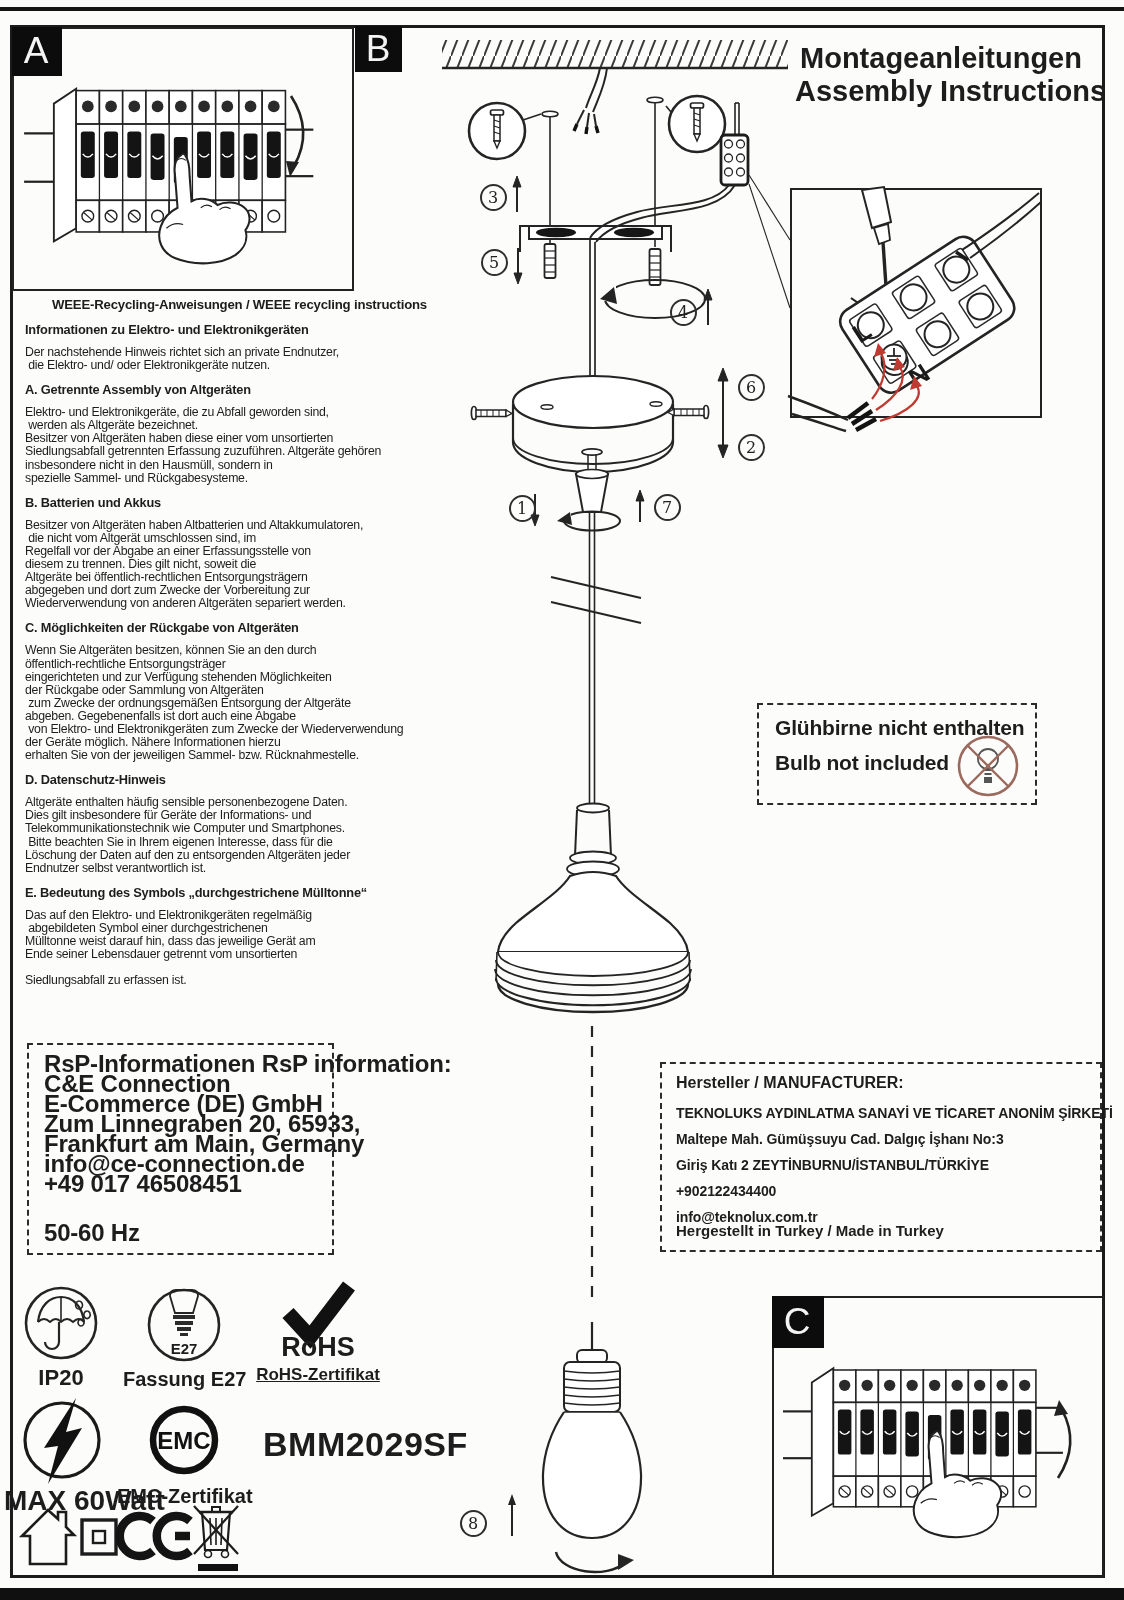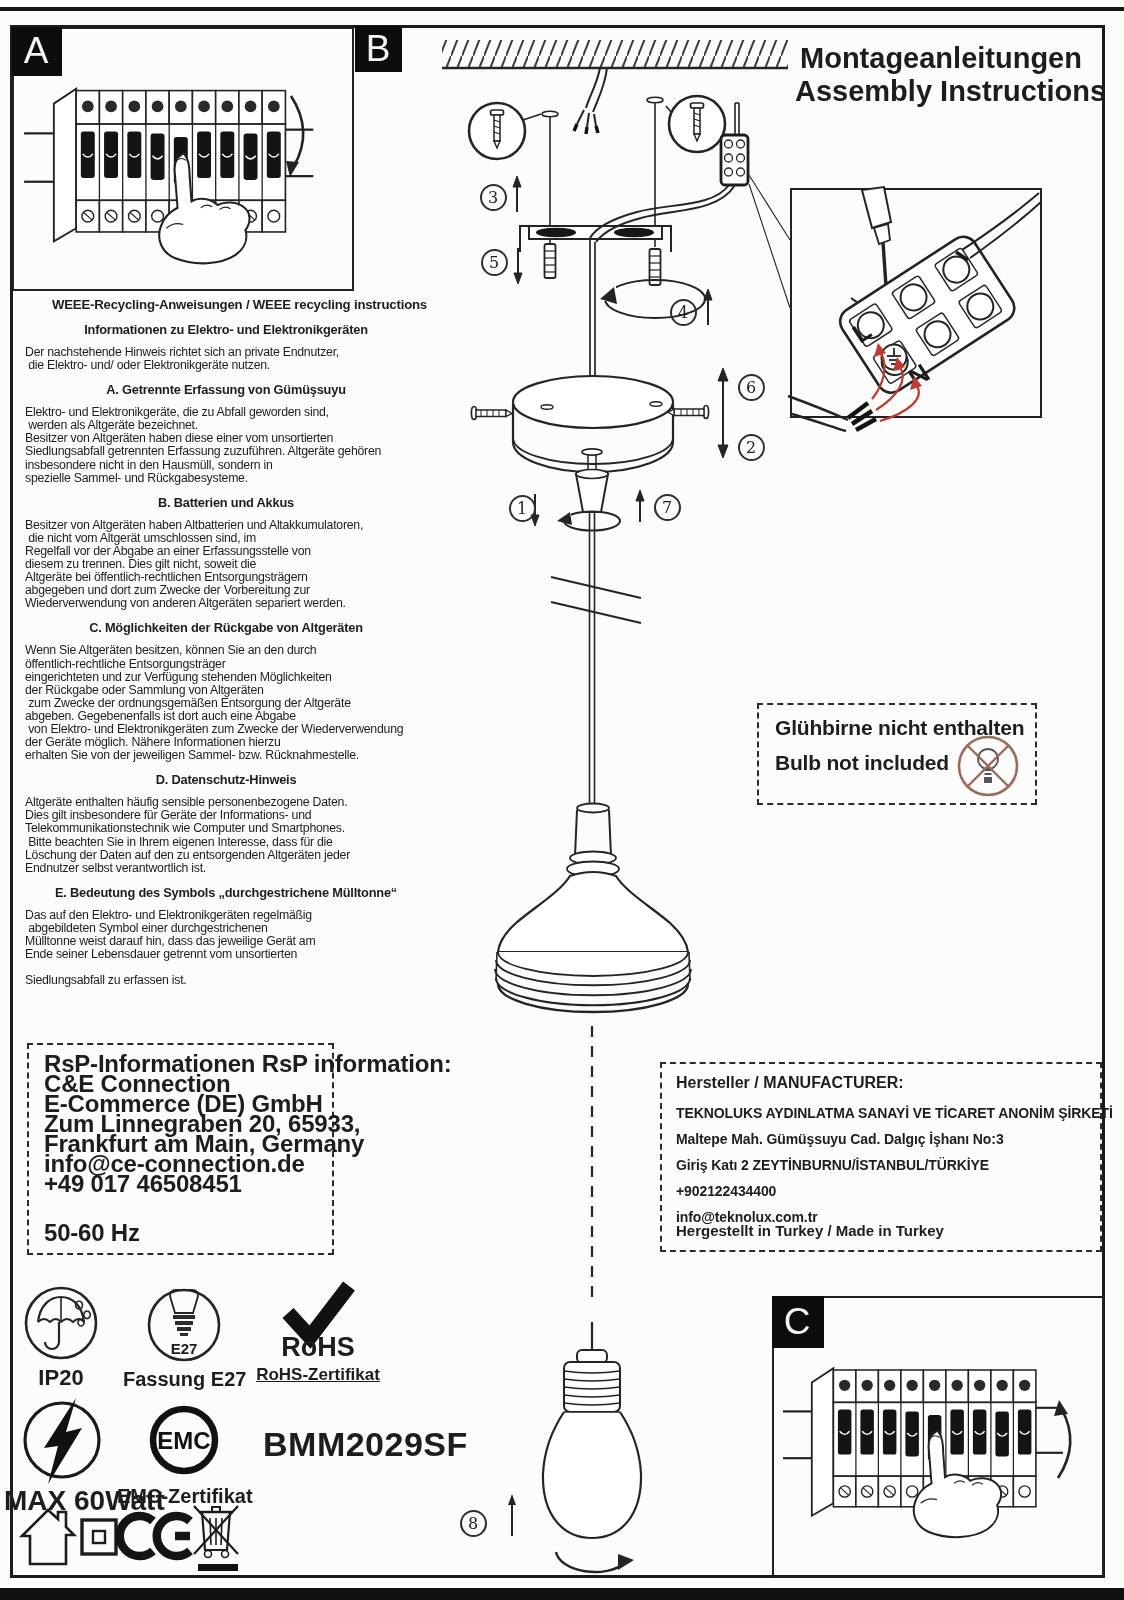--- a/index.html
+++ b/index.html
@@ -7,21 +7,21 @@
   .abs{position:absolute;}
   .frame{border:3px solid #1b1b1b;}
   .panelbox{border:2.5px solid #222;background:transparent;}
   .dashbox{border:2px dashed #2b2b2b;background:transparent;}
   .plabel{background:#0c0c0c;color:#f4f4f4;display:flex;align-items:center;justify-content:center;font-size:37px;font-weight:400;letter-spacing:1px;}
   .step{position:absolute;width:27px;height:27px;border:2px solid #2e2e2e;border-radius:50%;box-sizing:border-box;display:flex;align-items:center;justify-content:center;font-family:"DejaVu Serif",serif;font-size:16px;color:#222;z-index:6;background:transparent;}
   .logo{font-weight:bold;font-size:60px;letter-spacing:-2px;line-height:1;}
   .subtitle{font-weight:600;font-size:29px;line-height:1.15;text-align:center;white-space:nowrap;}
   .weee{width:402px;}
   .weee-title{font-weight:bold;font-size:13.2px;letter-spacing:-0.2px;margin-bottom:10px;white-space:pre;text-align:right;}
-  .weee-h{font-weight:bold;font-size:12.8px;letter-spacing:-0.2px;margin:10px 0 9px 0;white-space:pre;text-align:center;}
+  .weee-h{font-weight:bold;font-size:12.8px;letter-spacing:-0.2px;margin:10px 0 9px 0;white-space:pre;}
   .weee-p{font-size:12.3px;line-height:13.1px;letter-spacing:-0.25px;white-space:pre;margin:0;}
   .rsp-text{font-size:24px;line-height:20px;font-weight:700;white-space:pre;letter-spacing:-0.2px;}
   .mfg-title{font-weight:bold;font-size:16px;}
   .mfg-text{font-weight:bold;font-size:14px;line-height:26px;white-space:pre;letter-spacing:-0.1px;}
   .mfg-made{font-weight:bold;font-size:15px;}
   .notice-line{font-weight:600;font-size:21px;letter-spacing:-0.2px;}
   .iclabel{font-weight:bold;text-align:center;white-space:nowrap;}
   .model{font-weight:bold;font-size:34px;letter-spacing:0.5px;}
   svg{display:block;}
 </style>
@@ -465,21 +465,21 @@
     <div class="subtitle">Assembly Instructions</div>
   </div>
 
   <div class="abs panelbox" style="left:790px;top:188px;width:248px;height:226px;z-index:1;"></div>
 
   <div class="abs weee" style="left:25px;top:297px;z-index:3;">
     <div class="weee-title">WEEE-Recycling-Anweisungen / WEEE recycling instructions</div>
     <div class="weee-h">Informationen zu Elektro- und Elektronikgeräten</div>
     <div class="weee-p">Der nachstehende Hinweis richtet sich an private Endnutzer,
  die Elektro- und/ oder Elektronikgeräte nutzen.</div>
-    <div class="weee-h">A. Getrennte Erfassung von Gümüşsuyu</div>
+    <div class="weee-h">A. Getrennte Assembly von Altgeräten</div>
     <div class="weee-p">Elektro- und Elektronikgeräte, die zu Abfall geworden sind,
  werden als Altgeräte bezeichnet.
 Besitzer von Altgeräten haben diese einer vom unsortierten
 Siedlungsabfall getrennten Erfassung zuzuführen. Altgeräte gehören
 insbesondere nicht in den Hausmüll, sondern in
 spezielle Sammel- und Rückgabesysteme.</div>
     <div class="weee-h">B. Batterien und Akkus</div>
     <div class="weee-p">Besitzer von Altgeräten haben Altbatterien und Altakkumulatoren,
  die nicht vom Altgerät umschlossen sind, im
 Regelfall vor der Abgabe an einer Erfassungsstelle von

